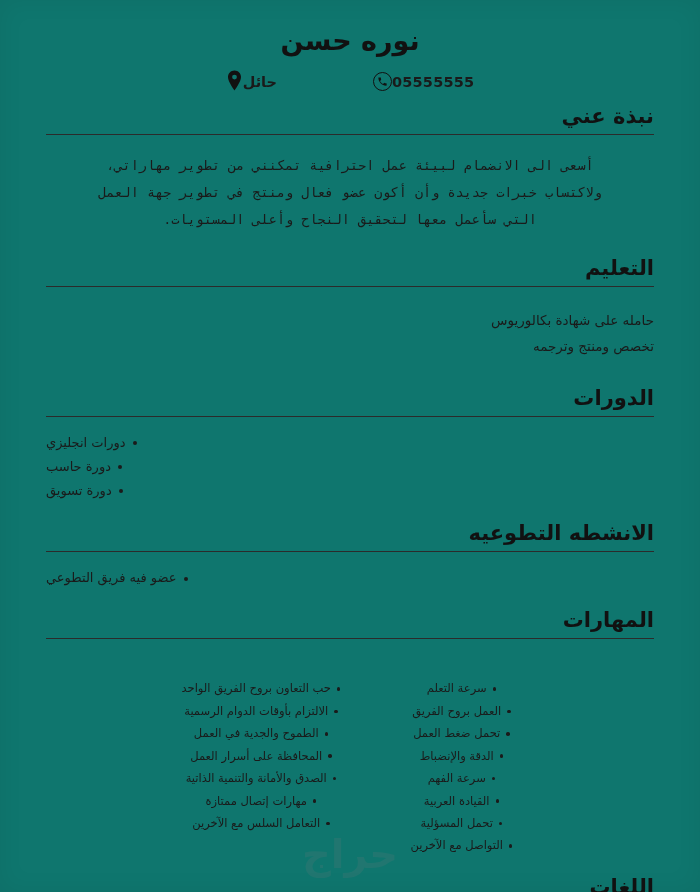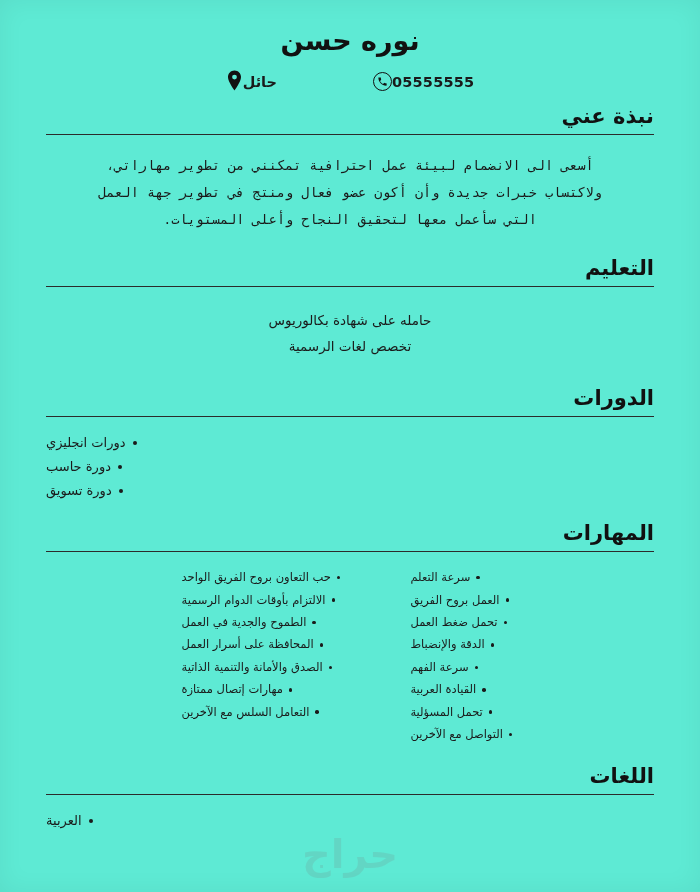--- a/index.html
+++ b/index.html
@@ -7,21 +7,21 @@
     padding: 0;
     background: #e8e8e8;
   }
   body {
     font-family: "DejaVu Sans", "Liberation Sans", sans-serif;
   }
   .page {
     position: relative;
     width: 700px;
     height: 892px;
-    background: #5eead4;
+    background: #0f766e;
     overflow: hidden;
     box-sizing: border-box;
   }
   
   .page::before {
     content: "";
     position: absolute;
     top: 0; left: 0; right: 0; bottom: 0;
     box-shadow: inset 0 0 26px rgba(0,0,0,0.06);
     pointer-events: none;
@@ -98,21 +98,20 @@
     text-align: center;
     font-size: 13.5px;
     line-height: 2.0;
     color: #1a1a1a;
     margin: 18px 36px 22px 36px;
     font-family: Liberation Mono, monospace;
   }
 
   
   .edu-block {
-    text-align: center;
     font-size: 13.5px;
     line-height: 1.95;
     color: #1a1a1a;
     margin: 20px 0 26px 0;
   }
 
   
   ul.bullets {
     list-style: none;
     margin: 14px 0 18px 0;
@@ -141,21 +140,22 @@
 
   
   .skills-cols {
     display: flex;
     flex-direction: row;
     justify-content: center;
     gap: 64px;
     margin: 14px 0 18px 0;
   }
   .skills-col {
-    text-align: left;
+    text-align: center;
+    margin-top: 24px;
   }
   .skills-col .sk {
     font-size: 11.5px;
     line-height: 1.95;
     color: #1a1a1a;
     white-space: nowrap;
   }
   .skills-col .sk .dot {
     display: inline-block;
     width: 3.5px;
@@ -214,34 +214,41 @@
       <h2 class="section-title">نبذة عني</h2>
       <hr class="rule">
       <p class="about-text">أسعى الى الانضمام لبيئة عمل احترافية تمكنني من تطوير مهاراتي، ولاكتساب خبرات جديدة وأن أكون عضو فعال ومنتج في تطوير جهة العمل التي سأعمل معها لتحقيق النجاح وأعلى المستويات.</p>
     </div>
 
     <div class="section">
       <h2 class="section-title">التعليم</h2>
       <hr class="rule">
       <div class="edu-block">
         <div>حامله على شهادة بكالوريوس</div>
-        <div>تخصص لغات الرسمية</div>
+        <div>تخصص ومنتج وترجمه</div>
       </div>
     </div>
 
     <div class="section">
       <h2 class="section-title">الدورات</h2>
       <hr class="rule">
       <ul class="bullets courses-list">
         <li><span class="dot"></span><span>دورات انجليزي</span></li>
         <li><span class="dot"></span><span>دورة حاسب</span></li>
         <li><span class="dot"></span><span>دورة تسويق</span></li>
       </ul>
     </div>
 
+    <div class="section">
+      <h2 class="section-title">الانشطه التطوعيه</h2>
+      <hr class="rule">
+      <ul class="bullets volunteer-list">
+        <li><span class="dot"></span><span>عضو فيه فريق  التطوعي</span></li>
+      </ul>
+    </div>
 
     <div class="section">
       <h2 class="section-title">المهارات</h2>
       <hr class="rule">
       <div class="skills-cols">
         <div class="skills-col">
           <div class="sk"><span class="dot"></span><span>سرعة التعلم</span></div>
           <div class="sk"><span class="dot"></span><span>العمل بروح الفريق</span></div>
           <div class="sk"><span class="dot"></span><span>تحمل ضغط العمل</span></div>
           <div class="sk"><span class="dot"></span><span>الدقة والإنضباط</span></div>

